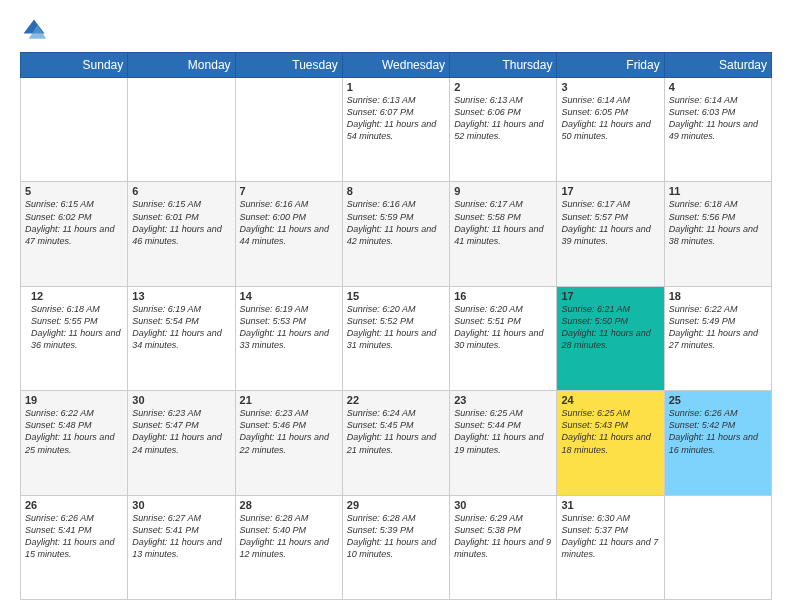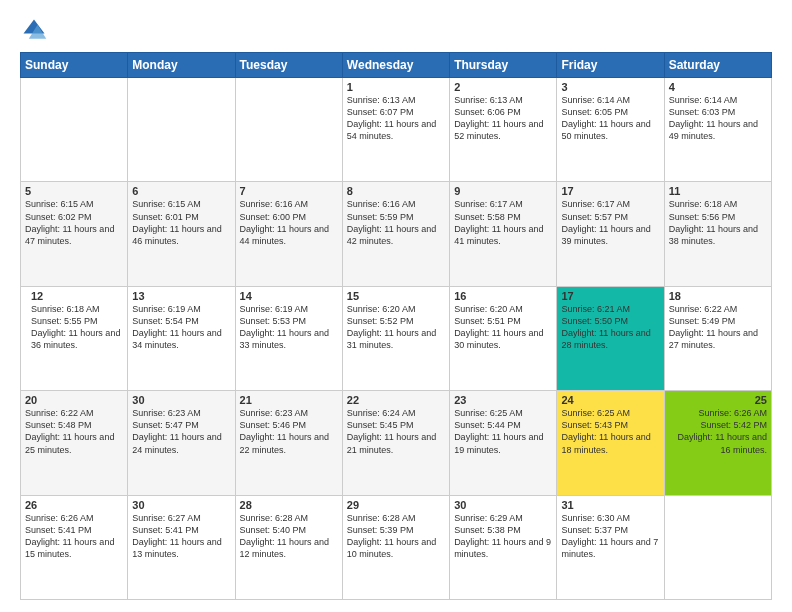--- a/index.html
+++ b/index.html
@@ -63,23 +63,23 @@
       flex: 1;
       border: 1px solid #ccc;
       border-collapse: collapse;
       width: 100%;
       table-layout: fixed;
     }
     .calendar th {
       background: #2a6db5;
       color: #fff;
       font-size: 12px;
-      font-weight: bold;
+      font-weight: normal;
       padding: 5px 4px;
-      text-align: left;
+      text-align: right;
       border: 1px solid #1d5a9e;
     }
     .calendar td {
       border: 1px solid #ccc;
       vertical-align: top;
       padding: 3px 4px;
       font-size: 9.5px;
       color: #333;
       height: 80px;
       background: #fff;
@@ -93,20 +93,21 @@
     .day-number {
       font-size: 11px;
       font-weight: bold;
       display: block;
       margin-bottom: 1px;
     }
     .day-info {
       font-size: 9px;
       line-height: 1.35;
       color: #333;
+      font-style: italic;
     }
     .empty-cell {
       background: #f9f9f9;
     }
   </style>
 </head>
 <body>
 
 <div class="page">
   <div class="header">
@@ -215,21 +216,21 @@
             <span class="day-number">17</span>
             <div class="day-info">Sunrise: 6:21 AM<br>Sunset: 5:50 PM<br>Daylight: 11 hours and 28 minutes.</div>
           </td>
           <td style="background: rgb(255, 255, 255);">
             <span class="day-number">18</span>
             <div class="day-info">Sunrise: 6:22 AM<br>Sunset: 5:49 PM<br>Daylight: 11 hours and 27 minutes.</div>
           </td>
         </tr>
         <tr>
           <td style="background: rgb(245, 245, 245);">
-            <span class="day-number">20</span>
+            <span class="day-number">19</span>
             <div class="day-info">Sunrise: 6:22 AM<br>Sunset: 5:48 PM<br>Daylight: 11 hours and 25 minutes.</div>
           </td>
           <td style="background: rgb(245, 245, 245);">
             <span class="day-number">30</span>
             <div class="day-info">Sunrise: 6:23 AM<br>Sunset: 5:47 PM<br>Daylight: 11 hours and 24 minutes.</div>
           </td>
           <td style="background: rgb(245, 245, 245);">
             <span class="day-number">21</span>
             <div class="day-info">Sunrise: 6:23 AM<br>Sunset: 5:46 PM<br>Daylight: 11 hours and 22 minutes.</div>
           </td>
@@ -238,21 +239,21 @@
             <div class="day-info">Sunrise: 6:24 AM<br>Sunset: 5:45 PM<br>Daylight: 11 hours and 21 minutes.</div>
           </td>
           <td style="background: rgb(245, 245, 245);">
             <span class="day-number">23</span>
             <div class="day-info">Sunrise: 6:25 AM<br>Sunset: 5:44 PM<br>Daylight: 11 hours and 19 minutes.</div>
           </td>
           <td style="background: #fde047;">
             <span class="day-number">24</span>
             <div class="day-info">Sunrise: 6:25 AM<br>Sunset: 5:43 PM<br>Daylight: 11 hours and 18 minutes.</div>
           </td>
-          <td style="background: #84cc16; text-align: right;">
+          <td style="background: #7dd3fc;">
             <span class="day-number">25</span>
             <div class="day-info">Sunrise: 6:26 AM<br>Sunset: 5:42 PM<br>Daylight: 11 hours and 16 minutes.</div>
           </td>
         </tr>
         <tr>
           <td style="background: rgb(255, 255, 255);">
             <span class="day-number">26</span>
             <div class="day-info">Sunrise: 6:26 AM<br>Sunset: 5:41 PM<br>Daylight: 11 hours and 15 minutes.</div>
           </td>
           <td style="background: rgb(255, 255, 255);">

